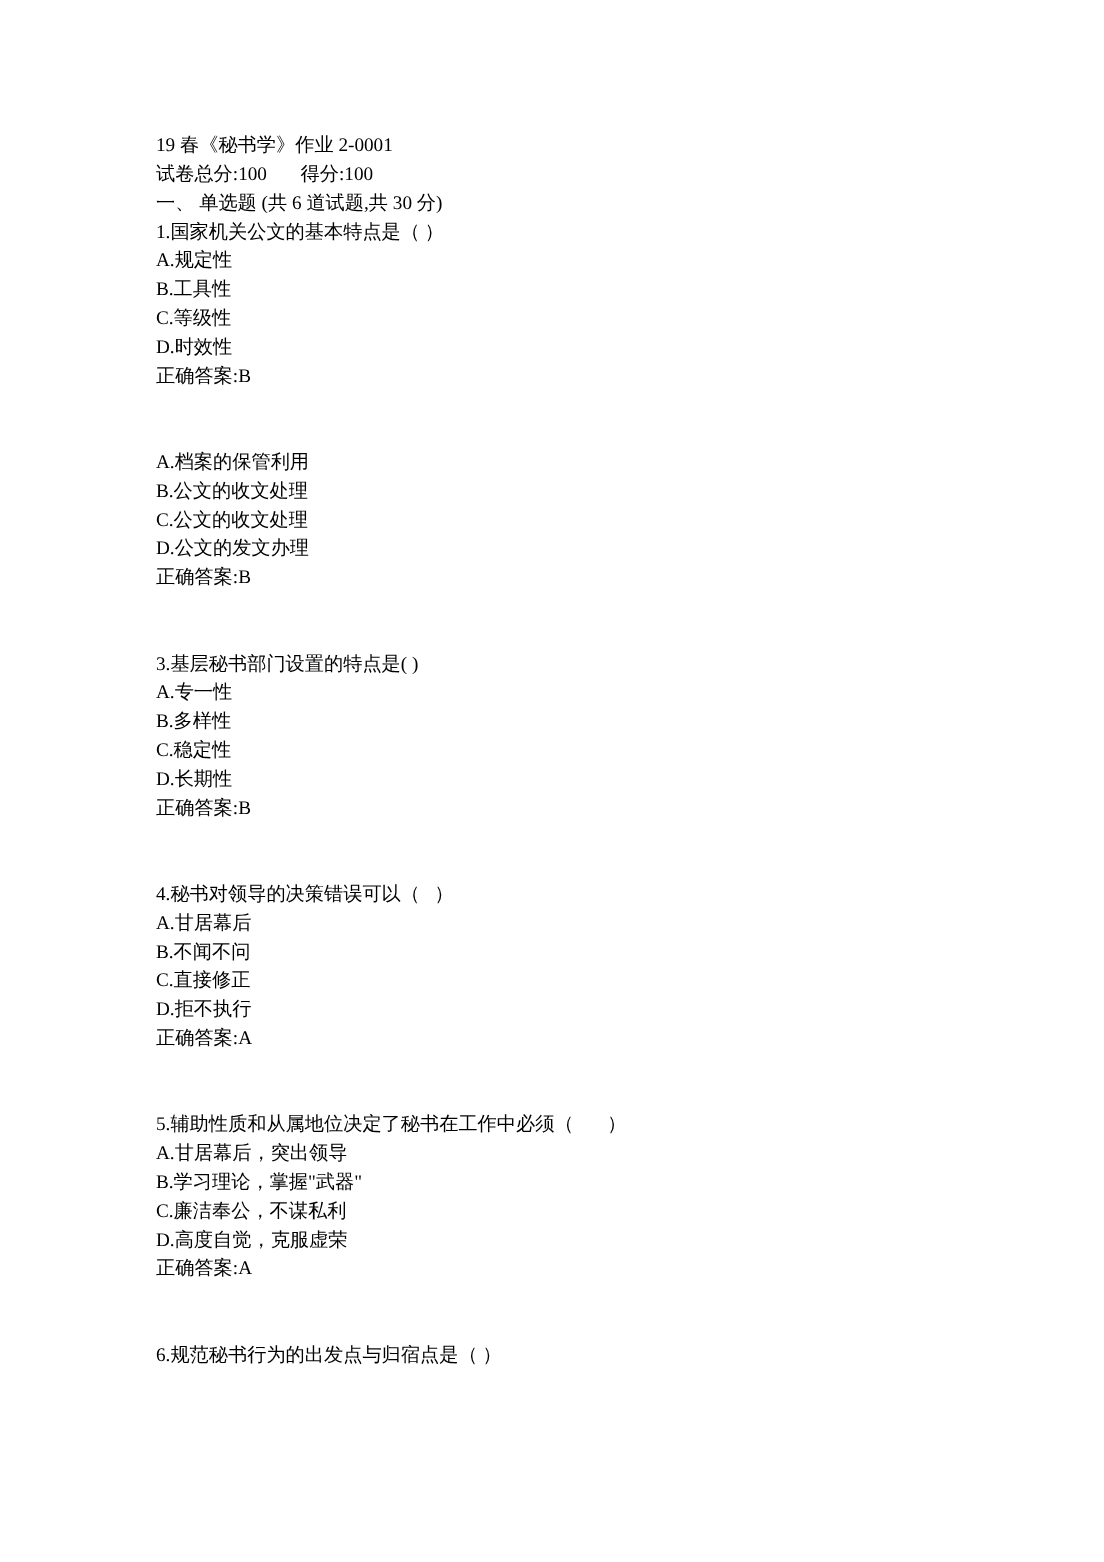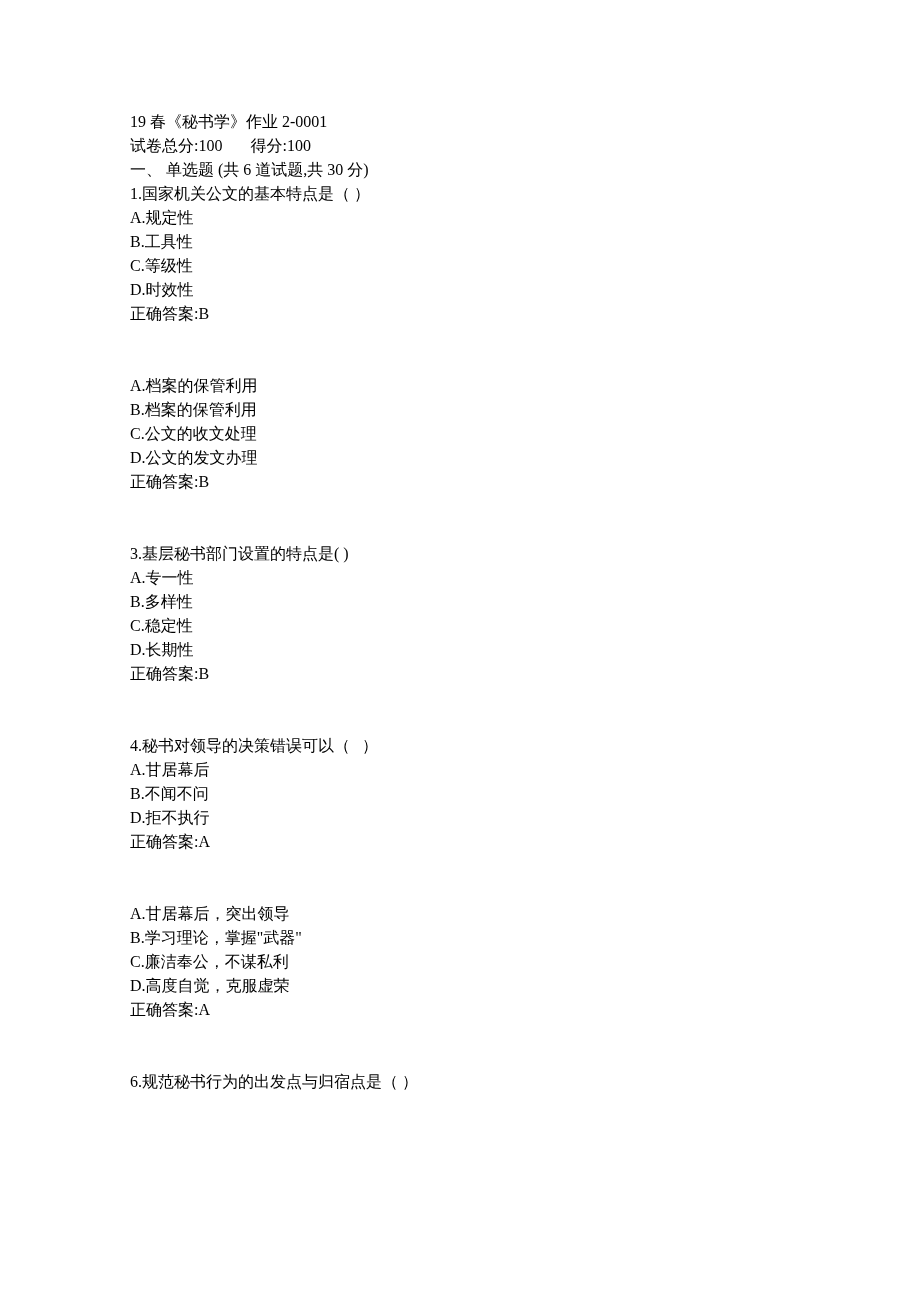--- a/index.html
+++ b/index.html
@@ -31,44 +31,46 @@
   <div class="line">1.国家机关公文的基本特点是（ ）</div>
   <div class="line">A.规定性</div>
   <div class="line">B.工具性</div>
   <div class="line">C.等级性</div>
   <div class="line">D.时效性</div>
   <div class="line">正确答案:B</div>
 </div>
 
 <div class="block">
   <div class="line">A.档案的保管利用</div>
-  <div class="line">B.档案的保管利用</div>
+  <div class="line">B.公文的收文处理</div>
   <div class="line">C.公文的收文处理</div>
   <div class="line">D.公文的发文办理</div>
   <div class="line">正确答案:B</div>
 </div>
 
 <div class="block">
   <div class="line">3.基层秘书部门设置的特点是( )</div>
   <div class="line">A.专一性</div>
   <div class="line">B.多样性</div>
   <div class="line">C.稳定性</div>
   <div class="line">D.长期性</div>
   <div class="line">正确答案:B</div>
 </div>
 
 <div class="block">
   <div class="line">4.秘书对领导的决策错误可以（   ）</div>
   <div class="line">A.甘居幕后</div>
   <div class="line">B.不闻不问</div>
+  <div class="line">C.直接修正</div>
   <div class="line">D.拒不执行</div>
   <div class="line">正确答案:A</div>
 </div>
 
 <div class="block">
+  <div class="line">5.辅助性质和从属地位决定了秘书在工作中必须（       ）</div>
   <div class="line">A.甘居幕后，突出领导</div>
   <div class="line">B.学习理论，掌握"武器"</div>
   <div class="line">C.廉洁奉公，不谋私利</div>
   <div class="line">D.高度自觉，克服虚荣</div>
   <div class="line">正确答案:A</div>
 </div>
 
 <div class="block">
   <div class="line">6.规范秘书行为的出发点与归宿点是（ ）</div>
 </div>

